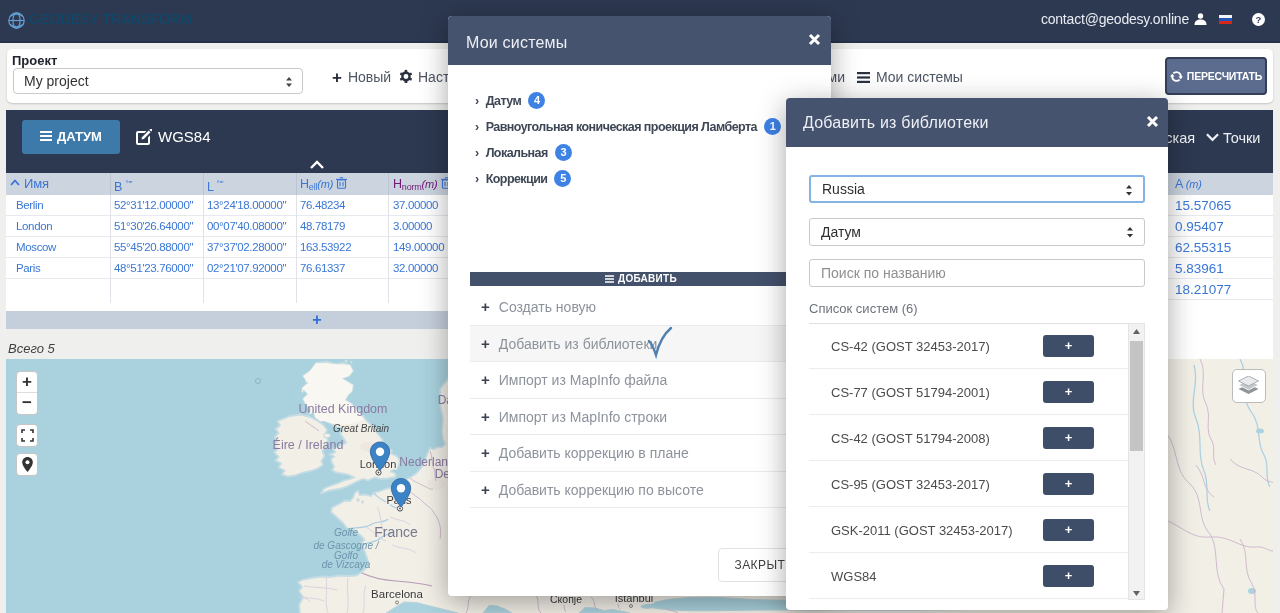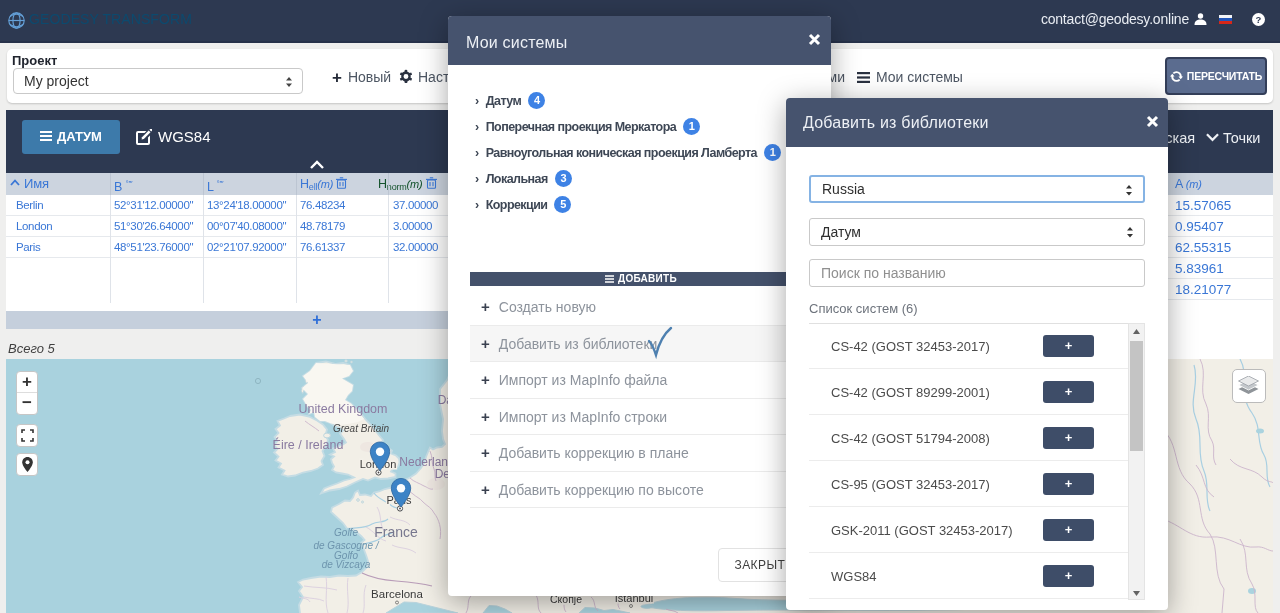--- a/index.html
+++ b/index.html
@@ -124,21 +124,21 @@
 <div class="abs hcell" style="left:201px;top:63px;color:#3a77d6">L <span style="font-size:8px;vertical-align:5px">°′″</span></div>
 <div class="abs hcell" style="left:294px;top:63px;color:#3a77d6">H<span style="font-size:9px;vertical-align:-2px">ell</span><i style="font-size:11px">(m)</i>&nbsp;<svg width="11" height="12" viewBox="0 0 11 12" style="vertical-align:-1px">
         <g fill="none" stroke="#3a77d6" stroke-width="1.1">
           <rect x="1.5" y="3" width="8" height="8.3" rx="1"></rect>
           <line x1="0" y1="2.4" x2="11" y2="2.4"></line>
           <line x1="3.8" y1="0.8" x2="7.2" y2="0.8"></line>
           <line x1="4" y1="5" x2="4" y2="9.3"></line>
           <line x1="7" y1="5" x2="7" y2="9.3"></line>
         </g>
       </svg></div>
-<div class="abs hcell" style="left:372px;top:63px;color:#14532d">H<span style="font-size:9px;vertical-align:-2px">norm</span><i style="font-size:11px">(m)</i>&nbsp;<svg width="11" height="12" viewBox="0 0 11 12" style="vertical-align:-1px">
+<div class="abs hcell" style="left:387px;top:63px;color:#701a75">H<span style="font-size:9px;vertical-align:-2px">norm</span><i style="font-size:11px">(m)</i>&nbsp;<svg width="11" height="12" viewBox="0 0 11 12" style="vertical-align:-1px">
         <g fill="none" stroke="#3a77d6" stroke-width="1.1">
           <rect x="1.5" y="3" width="8" height="8.3" rx="1"></rect>
           <line x1="0" y1="2.4" x2="11" y2="2.4"></line>
           <line x1="3.8" y1="0.8" x2="7.2" y2="0.8"></line>
           <line x1="4" y1="5" x2="4" y2="9.3"></line>
           <line x1="7" y1="5" x2="7" y2="9.3"></line>
         </g>
       </svg></div>
 <div class="abs vline" style="left:104px"></div>
 <div class="abs vline" style="left:197px"></div>
@@ -152,20 +152,27 @@
         <div class="abs rcell" style="left:201px;top:0">13°24'18.00000"</div>
         <div class="abs rcell" style="left:294px;top:0">76.48234</div>
         <div class="abs rcell" style="left:387px;top:0">37.00000</div>
       </div>
       <div class="row" style="position:relative">
         <div class="abs rcell" style="left:10px;top:0">London</div>
         <div class="abs rcell" style="left:108px;top:0">51°30'26.64000"</div>
         <div class="abs rcell" style="left:201px;top:0">00°07'40.08000"</div>
         <div class="abs rcell" style="left:294px;top:0">48.78179</div>
         <div class="abs rcell" style="left:387px;top:0">3.00000</div>
+      </div>
+      <div class="row" style="position:relative">
+        <div class="abs rcell" style="left:10px;top:0">Moscow</div>
+        <div class="abs rcell" style="left:108px;top:0">55°45'20.88000"</div>
+        <div class="abs rcell" style="left:201px;top:0">37°37'02.28000"</div>
+        <div class="abs rcell" style="left:294px;top:0">163.53922</div>
+        <div class="abs rcell" style="left:387px;top:0">149.00000</div>
       </div>
       <div class="row" style="position:relative">
         <div class="abs rcell" style="left:10px;top:0">Paris</div>
         <div class="abs rcell" style="left:108px;top:0">48°51'23.76000"</div>
         <div class="abs rcell" style="left:201px;top:0">02°21'07.92000"</div>
         <div class="abs rcell" style="left:294px;top:0">76.61337</div>
         <div class="abs rcell" style="left:387px;top:0">32.00000</div>
       </div>
     </div>
 <div id="lfoot" class="abs">+</div>
@@ -336,21 +343,20 @@
 </div>
 
 <div id="modal1" class="abs modal">
 <div class="abs mhead" style="width:383px"></div>
 <div class="abs mtitle" style="left:18px;top:18px;font-size:16px">Мои системы</div>
 <svg class="abs" style="left:360px;top:17px" width="13" height="13" viewBox="0 0 13 13">
       <path d="M2,2 L11,11 M11,2 L2,11" stroke="#fff" stroke-width="3"></path>
     </svg>
 <div id="sysitems" class="abs" style="left:0;top:72px;width:383px">
       <div class="sysitem" style="position:relative"><span class="arr">›</span>Датум<span class="badge">4</span></div>
-      <div class="sysitem" style="position:relative"><span class="arr">›</span>Поперечная проекция Меркатора<span class="badge">1</span></div>
       <div class="sysitem" style="position:relative"><span class="arr">›</span>Равноугольная коническая проекция Ламберта<span class="badge">1</span></div>
       <div class="sysitem" style="position:relative"><span class="arr">›</span>Локальная<span class="badge">3</span></div>
       <div class="sysitem" style="position:relative"><span class="arr">›</span>Коррекции<span class="badge">5</span></div>
     </div>
 <div id="addbar" class="abs"><svg width="9" height="8" viewBox="0 0 12 10" style="vertical-align:-1px;margin-right:4px">
         <g fill="#fff">
           <rect width="12" height="2"></rect>
           <rect y="4" width="12" height="2"></rect>
           <rect y="8" width="12" height="2"></rect>
         </g>
@@ -383,21 +389,21 @@
       </svg></div>
 <div class="abs inp" style="top:161px;color:#8f8f8f">Поиск по названию</div>
 <div class="abs" style="left:23px;top:203px;font-size:13px;color:#6d737c">Список систем (6)</div>
 <div class="abs" style="left:23px;top:225px;width:336px;height:1px;background:#e0e0e0"></div>
 <div id="syslist" class="abs" style="left:0;top:225px;width:382px">
       <div class="lrow" style="position:relative">
         <div class="abs" style="left:22px;top:16px">CS-42 (GOST 32453-2017)</div>
         <div class="abs pbtn">+</div>
       </div>
       <div class="lrow" style="position:relative">
-        <div class="abs" style="left:22px;top:16px">CS-42 (GOST 89299-2001)</div>
+        <div class="abs" style="left:22px;top:16px">CS-77 (GOST 51794-2001)</div>
         <div class="abs pbtn">+</div>
       </div>
       <div class="lrow" style="position:relative">
         <div class="abs" style="left:22px;top:16px">CS-42 (GOST 51794-2008)</div>
         <div class="abs pbtn">+</div>
       </div>
       <div class="lrow" style="position:relative">
         <div class="abs" style="left:22px;top:16px">CS-95 (GOST 32453-2017)</div>
         <div class="abs pbtn">+</div>
       </div>

